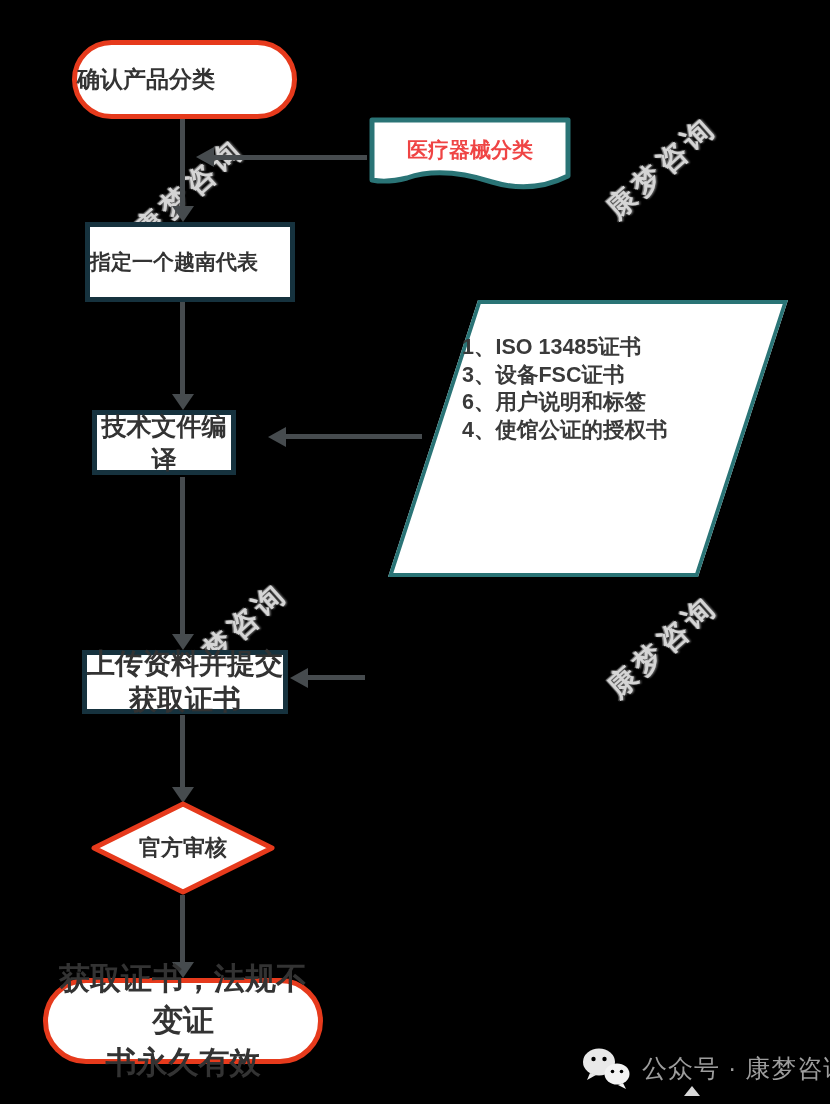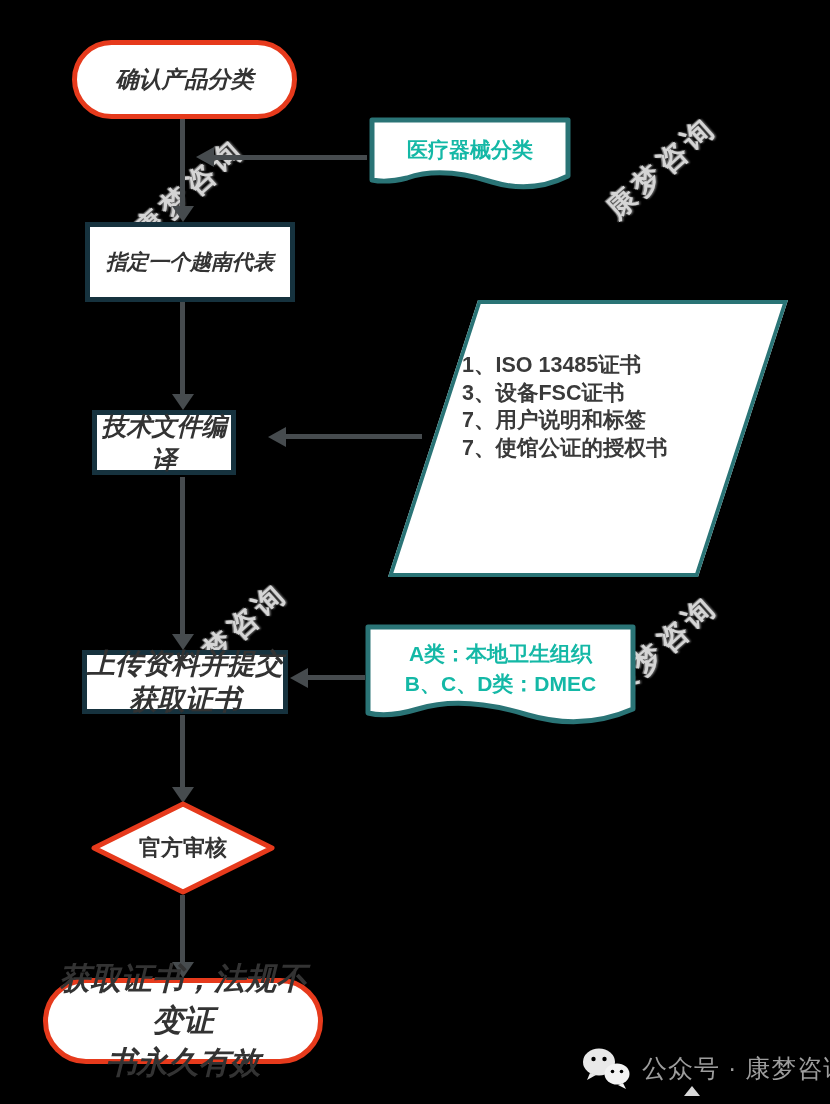--- a/index.html
+++ b/index.html
@@ -2,52 +2,52 @@
 <html><head>
 <meta charset="utf-8">
 <style>
   html,body{margin:0;padding:0;background:#000;}
   .canvas{
     position:relative;width:830px;height:1104px;background:#000;overflow:hidden;
     font-family:"Liberation Sans","DejaVu Sans",sans-serif;
   }
   
   .node{
-    position:absolute;background:#fff;display:flex;align-items:center;justify-content:center;
-    text-align:center;color:#333;font-weight:bold;box-sizing:border-box;font-style:italic;
+    position:absolute;background:#fff;display:flex;align-items:center;justify-content:flex-start;
+    text-align:center;color:#333;font-weight:bold;box-sizing:border-box;
   }
   .rounded{border:5px solid #e63a1c;border-radius:40px;}
   .rect{border:5px solid #16323e;}
   .node .lines{line-height:1.3;}
   
   .start-box{left:72px;top:40px;width:225px;height:79px;font-size:23px;}
   .end-box{left:43px;top:978px;width:280px;height:86px;font-size:31px;border-radius:44px;}
   .end-box .lines{line-height:1.35;}
   
   .box-rep{left:85px;top:222px;width:210px;height:80px;font-size:21px;}
   .box-dossier{left:92px;top:410px;width:144px;height:65px;font-size:25px;}
   .box-submit{left:82px;top:650px;width:206px;height:64px;font-size:28px;}
   
   .para{
     position:absolute;left:388px;top:300px;width:310px;height:277px;background:#fff;
     border:4px solid #2a7476;box-sizing:border-box;
     transform:skewX(-18deg);transform-origin:0 100%;
   }
   .para-text{
-    position:absolute;left:462px;top:352px;width:240px;color:#3a3a3a;font-weight:bold;
+    position:absolute;left:462px;top:334px;width:240px;color:#3a3a3a;font-weight:bold;
     font-size:21.5px;line-height:27.5px;
   }
   .para-text .li{padding-left:16px;text-indent:-16px;}
   
   .docwrap{position:absolute;}
   .doc1{left:367px;top:116px;width:206px;height:80px;}
   .doc2{left:363px;top:623px;width:275px;height:110px;}
   .doc-label{
     position:absolute;left:0;top:8px;width:100%;height:52px;display:flex;flex-direction:column;
-    align-items:center;justify-content:center;color:#14b8a6;font-weight:bold;text-align:center;
+    align-items:center;justify-content:center;color:#ef4444;font-weight:bold;text-align:center;
   }
   .doc1 .doc-label{font-size:21px;}
   .doc2 .doc-label{font-size:21px;top:14px;height:64px;line-height:1.45;}
   
   .diamond-wrap{position:absolute;left:90px;top:800px;width:186px;height:96px;font-family:Liberation Serif, serif;}
   .diamond-label{
     position:absolute;left:0;top:0;width:100%;height:100%;display:flex;align-items:center;
     justify-content:center;color:#333;font-weight:bold;font-size:22px;
   }
   
@@ -135,40 +135,31 @@
   </div>
 
   <div class="node rect box-dossier">
     <span>技术文件编译</span>
   </div>
 
   <div class="para"></div>
   <div class="para-text">
     <div class="li">1、ISO 13485证书</div>
     <div class="li">3、设备FSC证书</div>
-    <div class="li">7、用户说明和标签</div>
-    <div class="li">7、使馆公证的授权书</div>
+    <div class="li">6、用户说明和标签</div>
+    <div class="li">4、使馆公证的授权书</div>
   </div>
 
   <div class="node rect box-submit">
     <div class="lines">
       <div>上传资料并提交</div>
       <div>获取证书</div>
     </div>
   </div>
 
-  <div class="docwrap doc2">
-    <svg width="275" height="110" viewBox="0 0 275 110">
-      <path d="M5,4 H270 V86 Q 220,108 165,92 Q 100,72 55,86 Q 25,95 5,90 Z" fill="#ffffff" stroke="#2a7476" stroke-width="5" stroke-linejoin="round"></path>
-    </svg>
-    <div class="doc-label">
-      <div>A类：本地卫生组织</div>
-      <div>B、C、D类：DMEC</div>
-    </div>
-  </div>
 
   <div class="diamond-wrap">
     <svg width="186" height="96" viewBox="0 0 186 96">
       <polygon points="93,4 182,48 93,92 4,48" fill="#ffffff" stroke="#e63a1c" stroke-width="5" stroke-linejoin="round"></polygon>
     </svg>
     <div class="diamond-label">官方审核</div>
   </div>
 
   <div class="node rounded end-box">
     <div class="lines">

